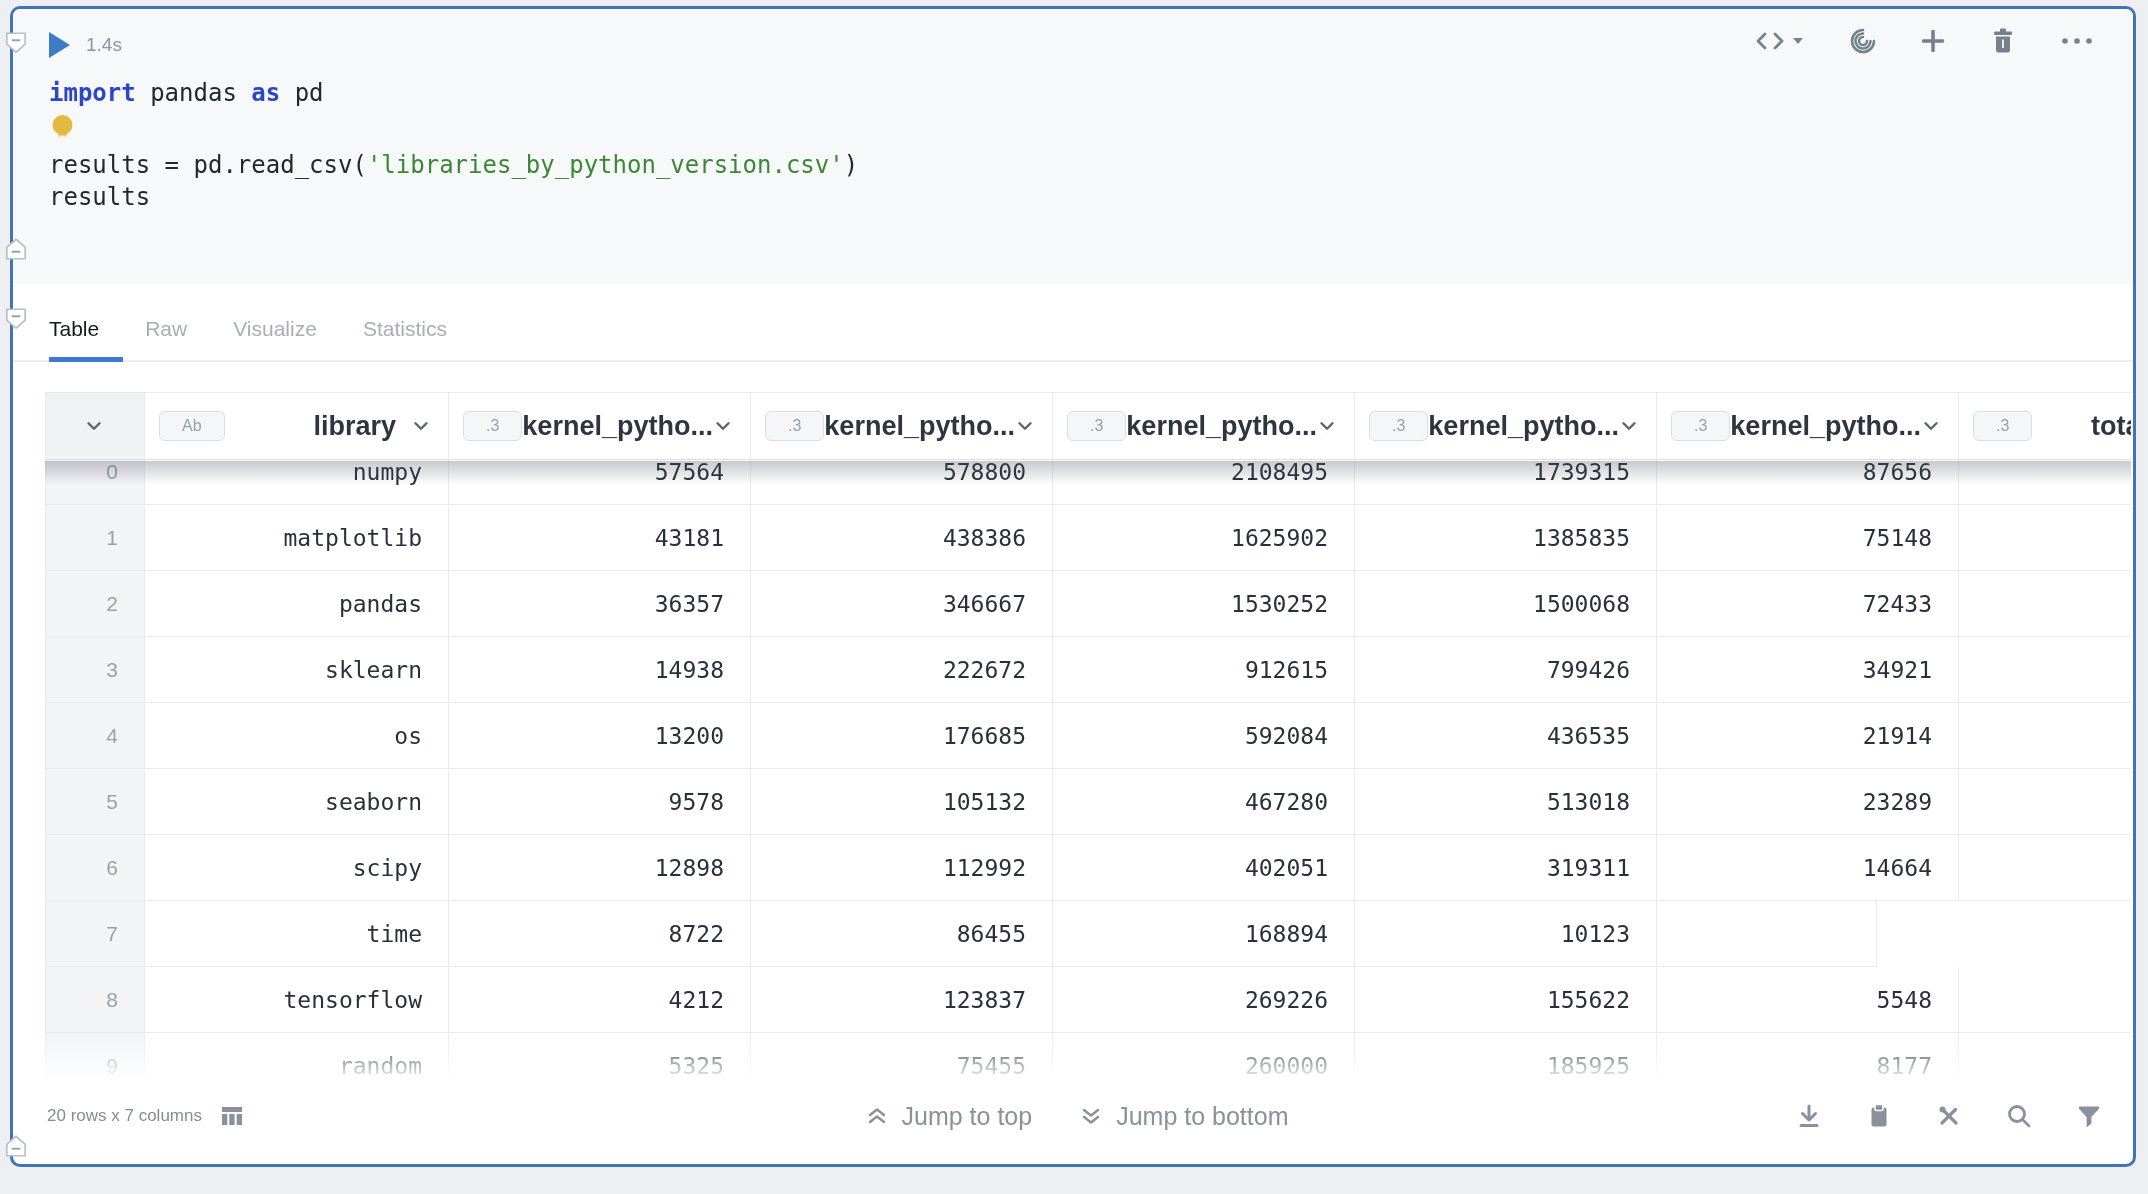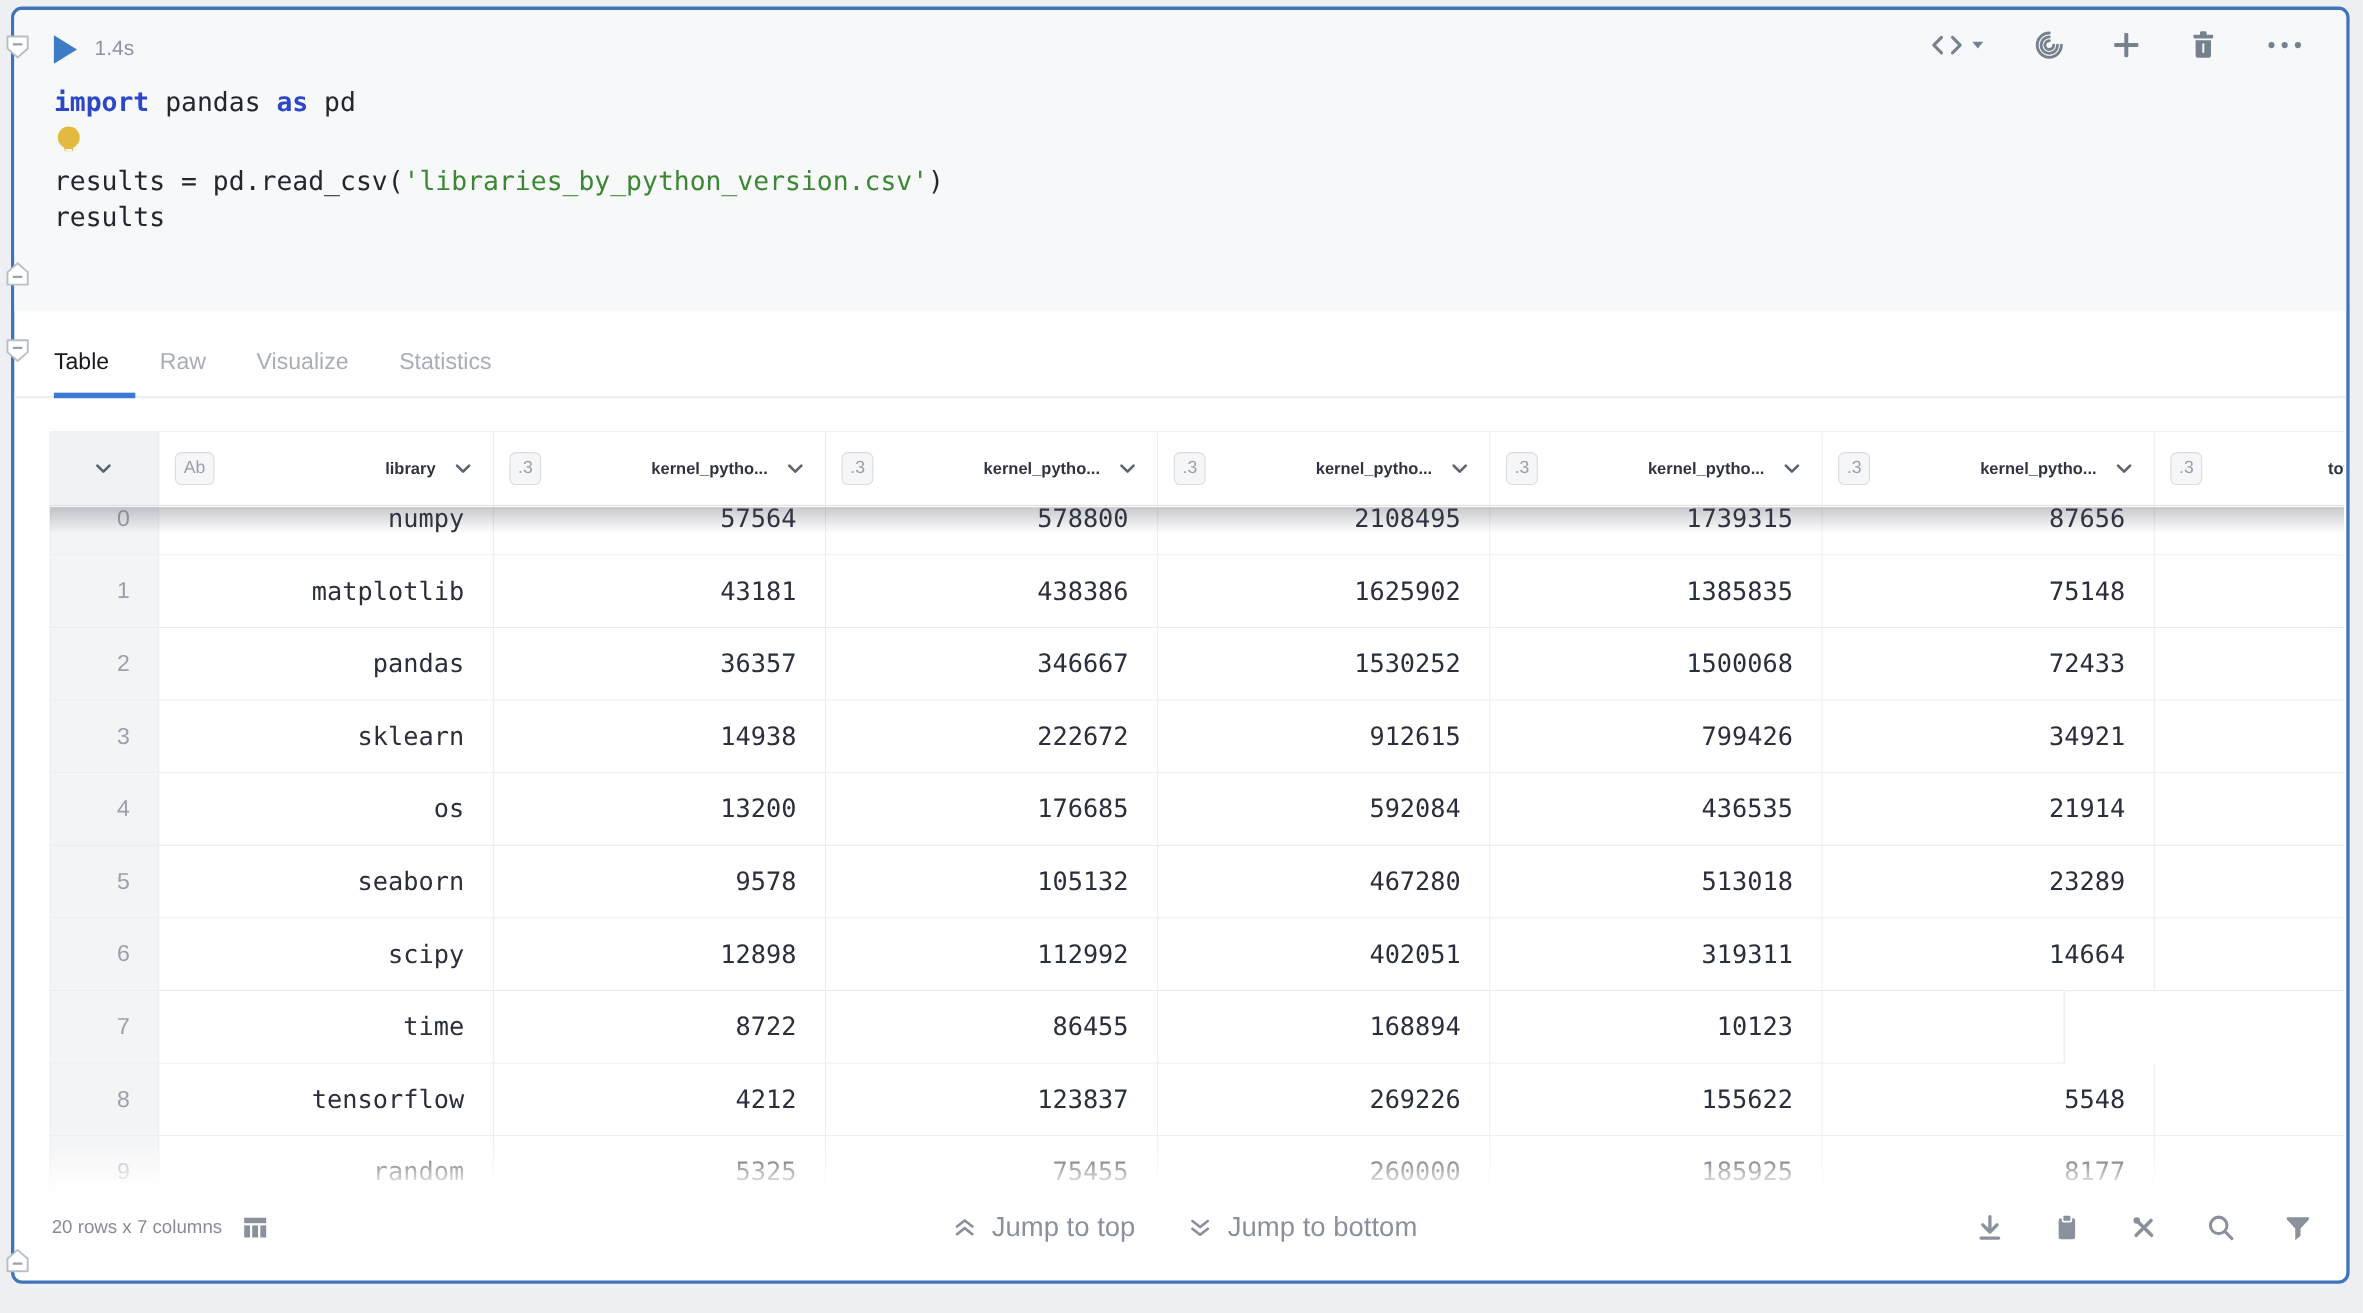--- a/index.html
+++ b/index.html
@@ -46,23 +46,23 @@
     background:linear-gradient(to bottom, rgba(72,77,89,0.30), rgba(72,77,89,0)); pointer-events:none;
   }
   .th {
     flex:none; background:#fff; display:flex; align-items:center;
     border-right:1px solid #E8EAEC; border-bottom:1px solid #DDE0E3;
     padding:0 16px 0 14px; cursor:pointer;
   }
   .th.index { width:100px; background:#F1F2F4; justify-content:center; border-left:1px solid #E8EAEC; }
   .badge {
     flex:none; border:1px solid #D9DCE0; background:#F5F6F8; color:#99A0A8;
-    font-size:16px; line-height:1; padding:6px 7px; border-radius:6px;
-  }
-  .th-label { margin-left:auto; font-size:15px; font-weight:bold; color:#2F3540; padding-right:14px;
+    font-size:16px; line-height:1; padding:6px 22px; border-radius:6px;
+  }
+  .th-label { margin-left:auto; font-size:27px; font-weight:bold; color:#2F3540; padding-right:14px;
               white-space:nowrap; overflow:hidden;text-align:right; }
   .chev { flex:none; }
   .tbody { position:relative; height:622px; overflow:hidden; z-index:1; }
   .tbody::after { 
     content:""; position:absolute; bottom:0; left:0; right:0; height:48px; z-index:3;
     background:linear-gradient(to bottom, rgba(255,255,255,0), #ffffff); pointer-events:none;
   }
   .tr { display:flex; height:66px; }
   .tr.clip-top { margin-top:-21px; }
   .td {

